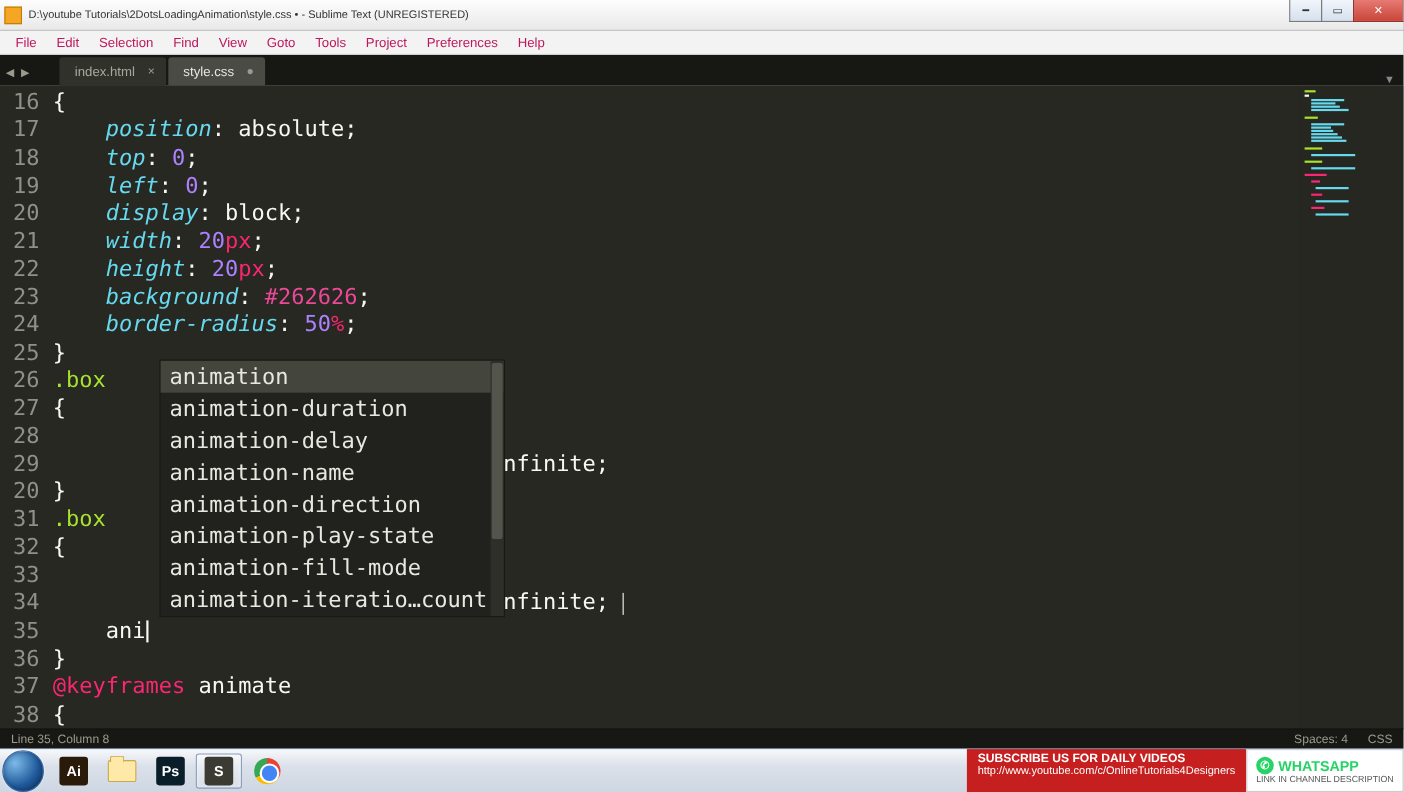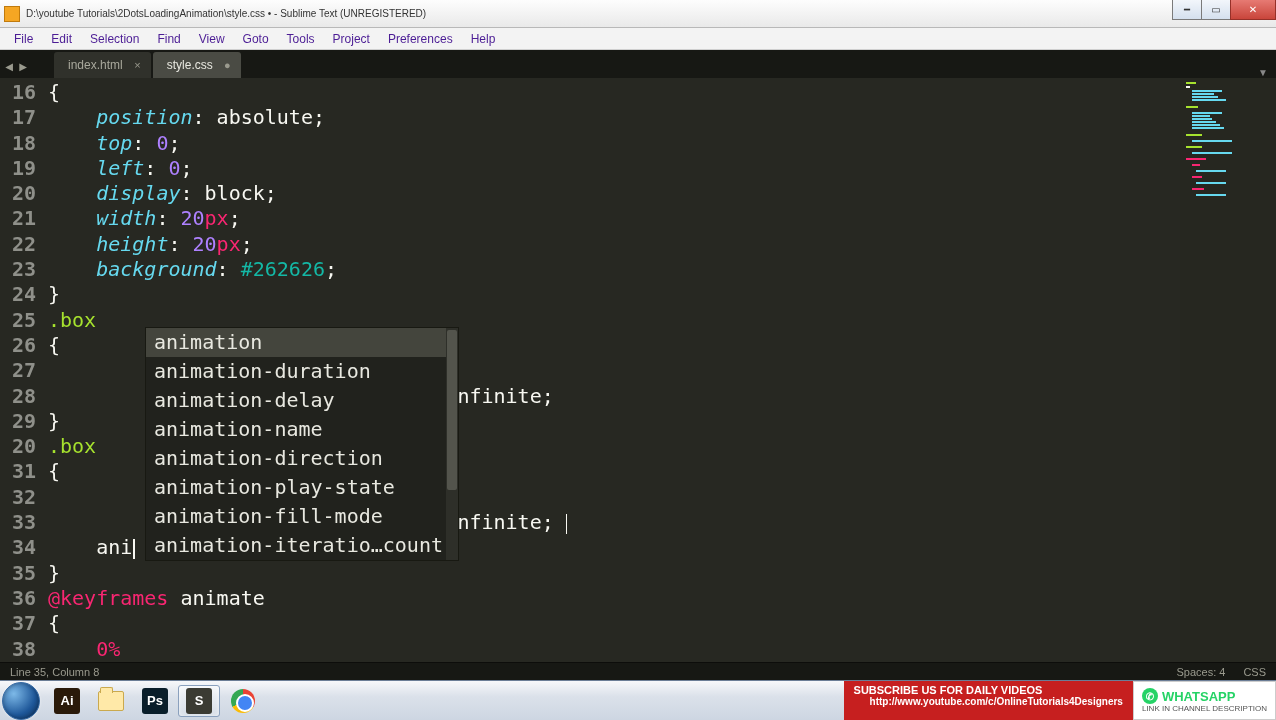--- a/index.html
+++ b/index.html
@@ -10,44 +10,44 @@
   
   .titlebar { height: 28px; background: linear-gradient(#fdfdfd,#e9e9e9); border-bottom: 1px solid #b8b8b8; display: flex; align-items: center; padding-left: 4px; position: relative; }
   .titlebar .app-icon { width: 16px; height: 16px; background: #f5a623; border: 1px solid #c07a0d; margin-right: 6px; }
   .titlebar .title-text { color: #333; font-size: 10px; }
   .win-controls { position: absolute; right: 0; top: 0; display: flex; }
   .win-btn { width: 30px; height: 20px; border: 1px solid #7a7a7a; border-top: none; background: linear-gradient(#f2f6fb,#d5e0ee); display:flex; align-items:center; justify-content:center; font-size:10px; color:#333; margin-left:-1px;}
   .win-btn.close { background: linear-gradient(#e67a73,#c9453b); color:#fff; width:46px; border-color:#963028;}
   
   
   .menubar { height: 22px; background: #f3f3f3; border-bottom: 1px solid #cfcfcf; display:flex; align-items:center; padding-left:6px; gap:2px;}
-  .menubar span { padding: 2px 8px; color:#4c1d95; cursor:default; }
+  .menubar span { padding: 2px 8px; color:#be185d; cursor:default; }
   
   
   .tabrow { height: 28px; background: #171814; display:flex; align-items:flex-end; padding-left:2px; position:relative;}
   .navarrow { width:14px; height:24px; display:flex; align-items:center; justify-content:center; color:#9a9a8e; font-size:10px; }
   .spacer-left { width: 24px; }
   .tab { height: 26px; padding: 0 28px 0 14px; color:#a8a89c; display:flex; align-items:center; font-size:12px; position:relative; border-radius:3px 3px 0 0; margin-right:2px;}
   .tab.inactive { background:#30312b;}
   .tab.active { background:#4a4b44; color:#e8e8e0;}
   .tab .dot, .tab .x { position:absolute; right:10px; color:#9a9a8e; font-size:11px;}
   .tabrow .dropdown-caret { position:absolute; right:8px; color:#888; font-size:10px;}
 
   
   .editor-wrap { flex:1; display:flex; background:#272822; position:relative; overflow:hidden; }
   .gutter { width: 48px; background:#272822; color:#8f908a; text-align:right; padding-right:12px; font-family:Consolas,monospace; font-size:20px; line-height:25.3px; padding-top:2px;}
-  .gutter div { height:25.3px;font-weight:bold; }
+  .gutter div { height:25.3px; }
   .code { flex:1; font-family:Consolas,monospace; font-size:20px; line-height:25.3px; color:#f8f8f2; padding-top:2px; position:relative;}
   .code-line { height:25.3px; white-space:pre; position:relative;}
   .tok-prop { color:#66d9ef; font-style:italic;}
   .tok-punc { color:#f8f8f2;}
   .tok-val { color:#f8f8f2;}
   .tok-num { color:#ae81ff;}
   .tok-unit { color:#f92672;}
-  .tok-hex { color:#14b8a6;}
+  .tok-hex { color:#ec4899;}
   .tok-sel { color:#a6e22e;}
   .tok-key { color:#f92672;}
   .tok-pct { color:#f92672;}
   .tok-plain { color:#f8f8f2;}
   .caret { display:inline-block; width:1.5px; height:20px; background:#f8f8f2; vertical-align:middle; margin-left:1px;}
   .caret2 { display:inline-block; width:1.5px; height:20px; background:#f8f8f2; vertical-align:text-bottom;}
 
   
   .autocomplete { position:absolute; left:97px; top:249px; width:314px; background:#21221d; border:1px solid #181912; z-index:5; font-family:Consolas,monospace; font-size:20px;}
   .ac-row { height:29px; line-height:29px; padding-left:8px; color:#e8e8e0; white-space:nowrap; overflow:hidden;}
@@ -68,21 +68,21 @@
   .start-orb { width:38px; height:38px; border-radius:50%; background: radial-gradient(circle at 30% 30%, #7db9e8, #1e5799 60%, #0a2a50); border:1px solid #3468a2; margin-right:6px; box-shadow:0 0 4px rgba(0,0,0,.3) inset, 0 0 3px rgba(255,255,255,.6);}
   .tb-icon { width:42px; height:32px; border:1px solid rgba(0,0,0,0); border-radius:3px; display:flex; align-items:center; justify-content:center; margin-right:2px;}
   .tb-icon.active { background: linear-gradient(rgba(255,255,255,.5),rgba(255,255,255,.15)); border-color:#8aa0bd; box-shadow:inset 0 0 4px rgba(255,255,255,.6);}
   .tb-icon .ic { width:26px; height:26px; border-radius:3px; display:flex; align-items:center; justify-content:center; font-size:13px; color:#fff; font-weight:bold;}
   .ic-ai { background:#2a1a0a; color:#ff9a00;}
   .ic-ps { background:#0a1e2a; color:#31a8ff;}
   .ic-subl { background:#3b3b33; color:#ff9800;}
   .taskbar-right { position:absolute; right:0; top:0; height:100%; display:flex; align-items:stretch;}
   .promo { display:flex; height:100%;}
   .promo-red { background:#c61f1f; color:#fff; padding:3px 10px 0; font-weight:bold; font-size:11px; line-height:12px;}
-  .promo-red .sub { font-weight:bold; font-size:10px;margin-left:16px;}
+  .promo-red .sub { font-weight:normal; font-size:10px;}
   .promo-wa { background:#fff; border:1px solid #ccc; padding:2px 8px; display:flex; flex-direction:column; justify-content:center;}
   .promo-wa .wa-top { color:#25d366; font-weight:bold; font-size:13px; display:flex; align-items:center; gap:4px;}
   .promo-wa .wa-circle { width:16px; height:16px; border-radius:50%; background:#25d366; color:#fff; font-size:10px; display:flex; align-items:center; justify-content:center;}
   .promo-wa .wa-sub { font-size:8px; color:#555;}
 
   
   .folder-shape { width:26px; height:20px; background:#ffe9a8; border:1px solid #caa94e; border-radius:2px; position:relative;}
   .folder-shape::before { content:""; position:absolute; top:-5px; left:1px; width:11px; height:5px; background:#ffe9a8; border:1px solid #caa94e; border-bottom:none; border-radius:2px 2px 0 0;}
   
   .chrome-shape { width:24px; height:24px; border-radius:50%; background: conic-gradient(#ea4335 0 120deg,#fbbc05 120deg 240deg,#34a853 240deg 360deg); position:relative;}
@@ -161,20 +161,21 @@
 
     <div class="code">
       <div class="code-line"><span class="tok-punc">{</span></div>
       <div class="code-line">    <span class="tok-prop">position</span><span class="tok-punc">:</span> <span class="tok-val">absolute</span><span class="tok-punc">;</span></div>
       <div class="code-line">    <span class="tok-prop">top</span><span class="tok-punc">:</span> <span class="tok-num">0</span><span class="tok-punc">;</span></div>
       <div class="code-line">    <span class="tok-prop">left</span><span class="tok-punc">:</span> <span class="tok-num">0</span><span class="tok-punc">;</span></div>
       <div class="code-line">    <span class="tok-prop">display</span><span class="tok-punc">:</span> <span class="tok-val">block</span><span class="tok-punc">;</span></div>
       <div class="code-line">    <span class="tok-prop">width</span><span class="tok-punc">:</span> <span class="tok-num">20</span><span class="tok-unit">px</span><span class="tok-punc">;</span></div>
       <div class="code-line">    <span class="tok-prop">height</span><span class="tok-punc">:</span> <span class="tok-num">20</span><span class="tok-unit">px</span><span class="tok-punc">;</span></div>
       <div class="code-line">    <span class="tok-prop">background</span><span class="tok-punc">:</span> <span class="tok-hex">#262626</span><span class="tok-punc">;</span></div>
+      <div class="code-line">    <span class="tok-prop">border-radius</span><span class="tok-punc">:</span> <span class="tok-num">50</span><span class="tok-unit">%</span><span class="tok-punc">;</span></div>
       <div class="code-line"><span class="tok-punc">}</span></div>
       <div class="code-line"><span class="tok-sel">.box</span></div>
       <div class="code-line"><span class="tok-punc">{</span></div>
       <div class="code-line"> </div>
       <div class="code-line">                             <span class="tok-plain">ear infinite;</span></div>
       <div class="code-line"><span class="tok-punc">}</span></div>
       <div class="code-line"><span class="tok-sel">.box</span></div>
       <div class="code-line"><span class="tok-punc">{</span></div>
       <div class="code-line"> </div>
       <div class="code-line">                             <span class="tok-plain">ear infinite; </span><span class="caret2"></span></div>

